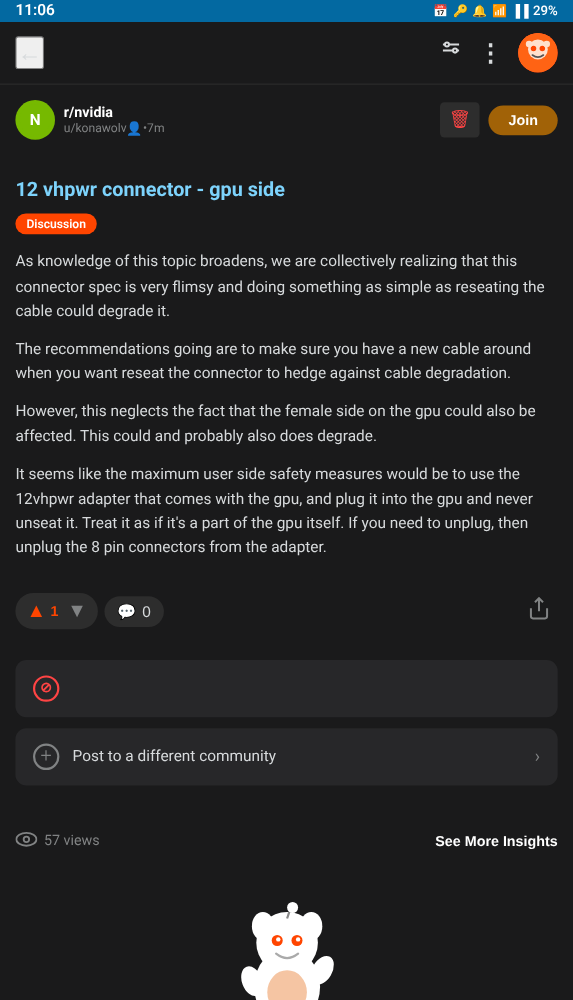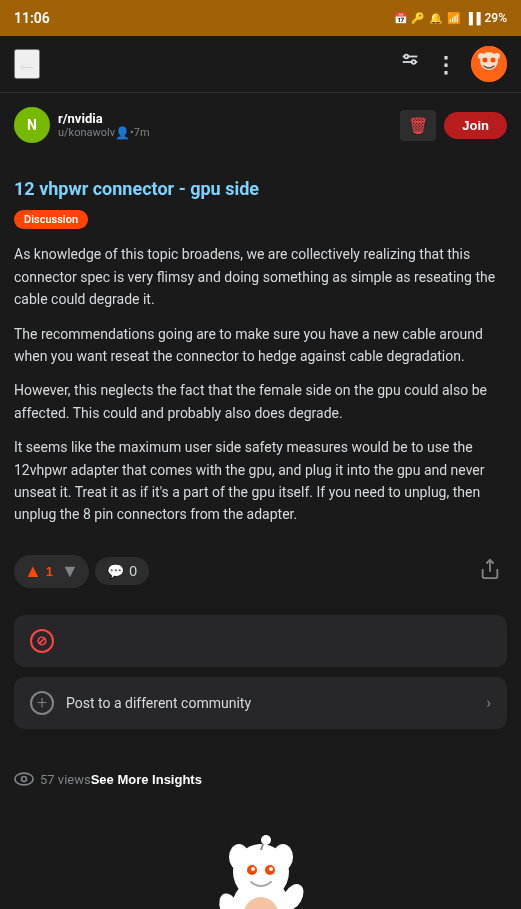--- a/index.html
+++ b/index.html
@@ -9,26 +9,26 @@
       min-height: 909px;
       background: #1a1a1b;
       color: #d7dadc;
       font-family: -apple-system, BlinkMacSystemFont, 'Segoe UI', Roboto, sans-serif;
       font-size: 14px;
       overflow-x: hidden;
     }
 
     
     .status-bar {
-      background: #a16207;
+      background: #0369a1;
       display: flex;
       justify-content: space-between;
       align-items: center;
       padding: 6px 14px;
-      height: 36px;
+      height: 20px;
     }
     .status-time {
       font-size: 14px;
       font-weight: 600;
       color: #fff;
     }
     .status-icons {
       display: flex;
       align-items: center;
       gap: 4px;
@@ -138,21 +138,21 @@
     .delete-btn {
       background: #2d2d2d;
       border: none;
       border-radius: 4px;
       padding: 6px 8px;
       color: #ff4444;
       cursor: pointer;
       font-size: 16px;
     }
     .join-btn {
-      background: #b91c1c;
+      background: #a16207;
       border: none;
       border-radius: 20px;
       padding: 6px 18px;
       color: #fff;
       font-weight: 700;
       font-size: 13px;
       cursor: pointer;
       text-align: right;
     }
 
@@ -299,20 +299,21 @@
       justify-content: center;
       color: #818384;
       font-size: 16px;
       flex-shrink: 0;
     }
 
     
     .views-bar {
       display: flex;
       align-items: center;
+      justify-content: space-between;
       padding: 12px 14px;
       margin-top: 4px;
     }
     .views-left {
       display: flex;
       align-items: center;
       gap: 6px;
       color: #818384;
       font-size: 13px;
     }

